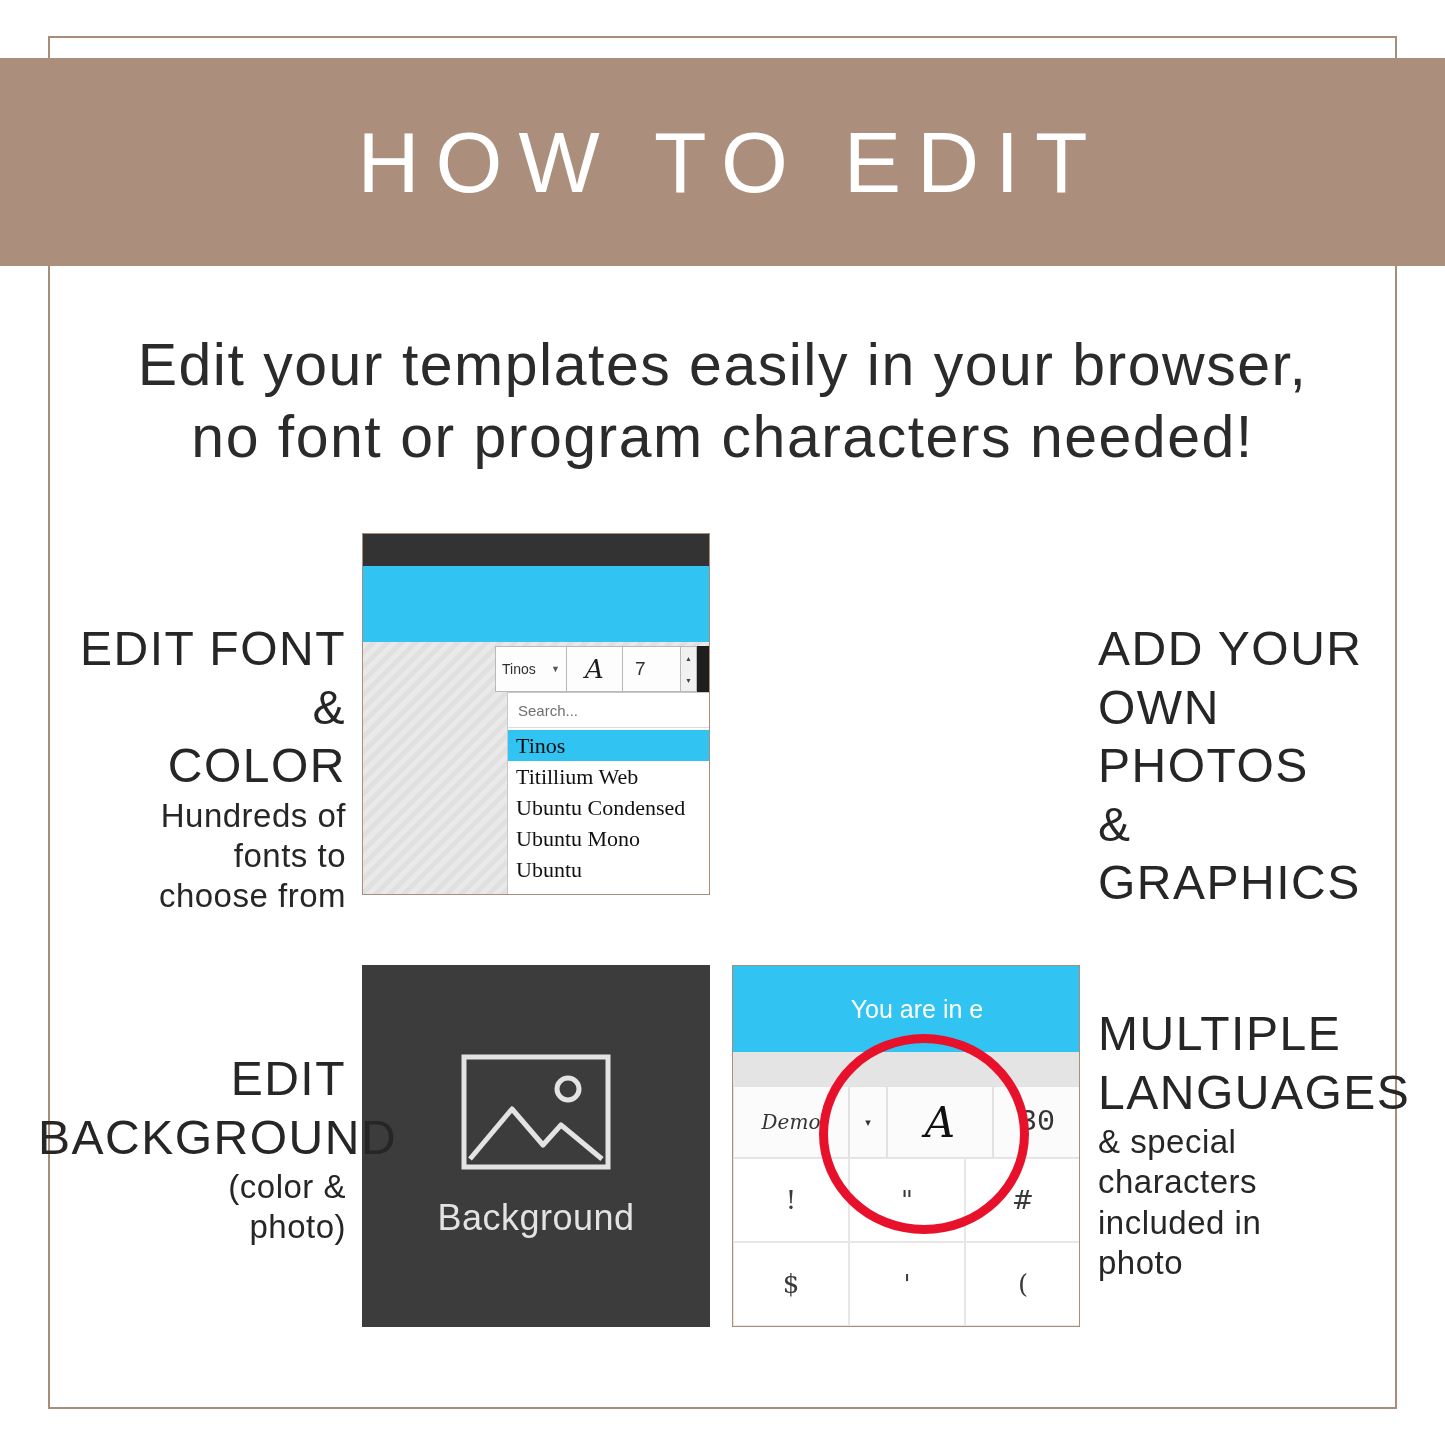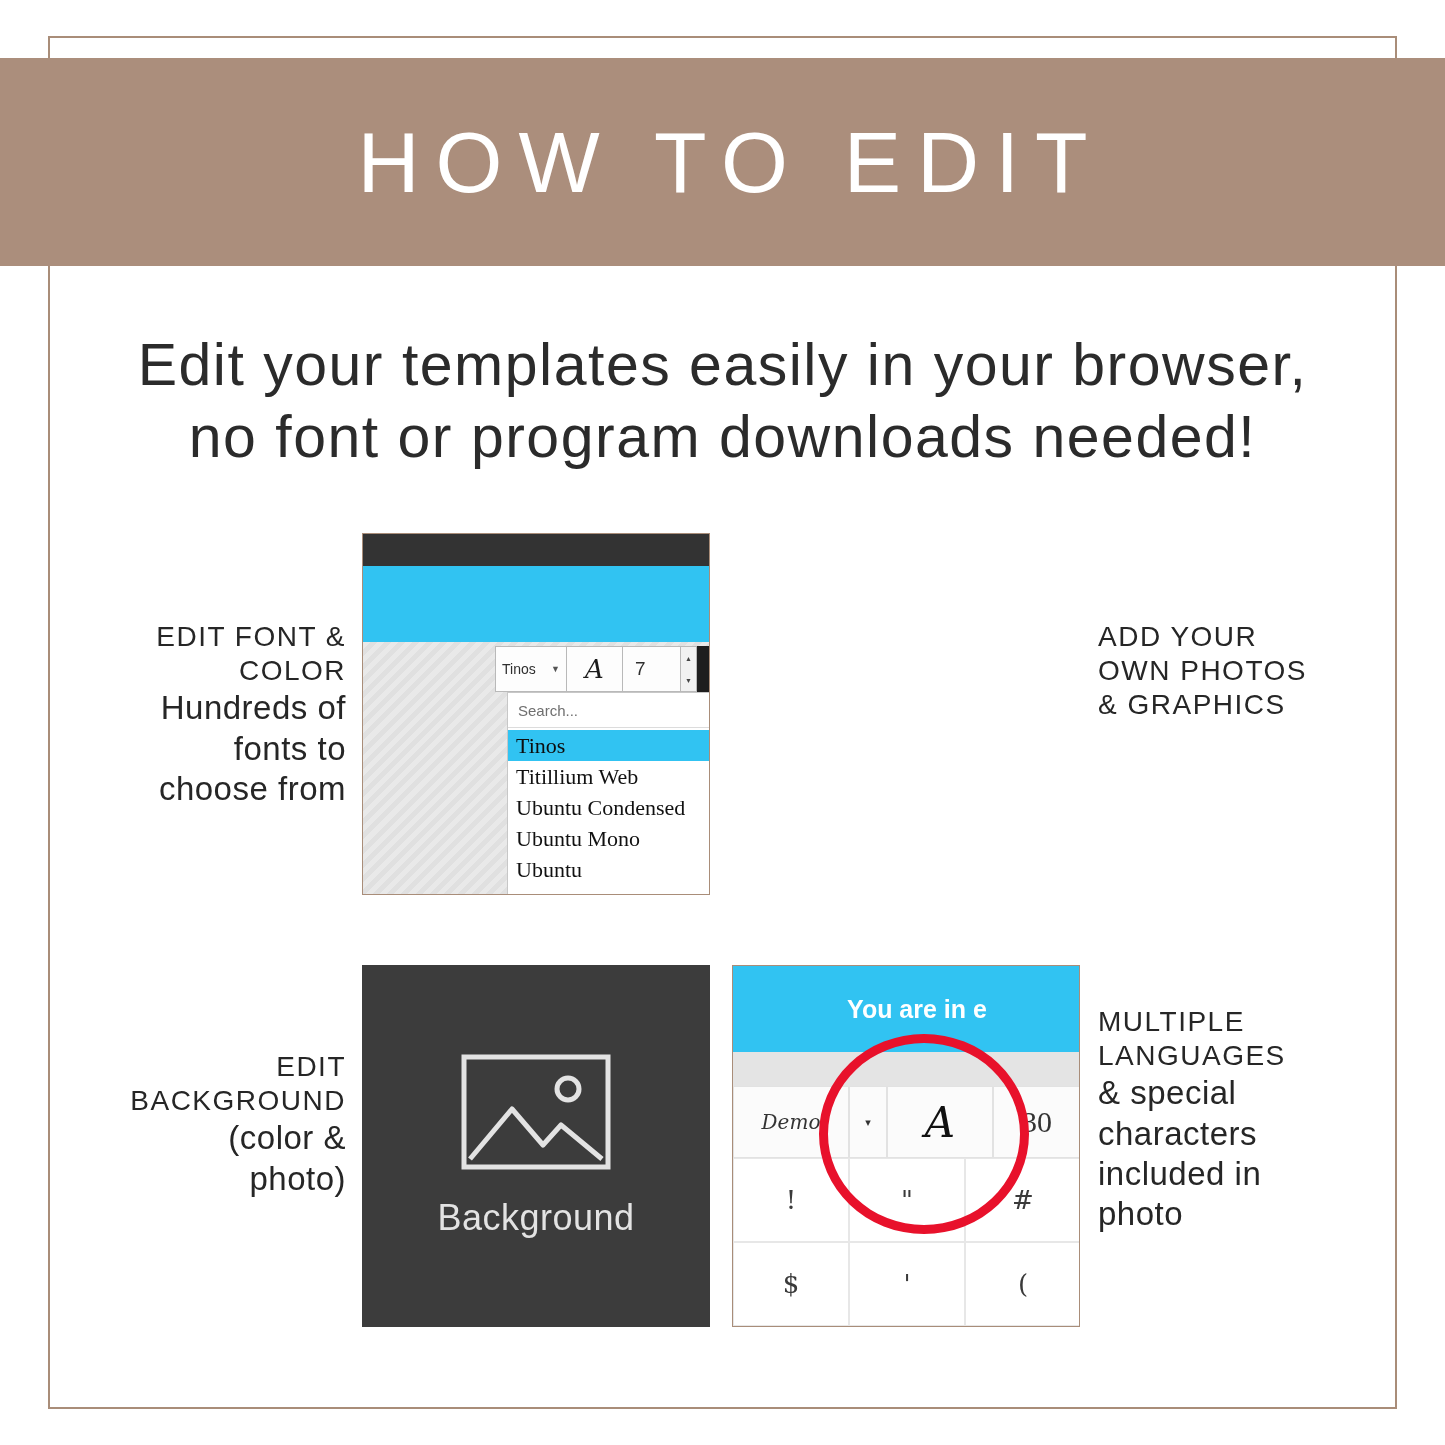--- a/index.html
+++ b/index.html
@@ -169,39 +169,39 @@
   
   .card-glyphs {
     left: 732px; top: 965px; width: 348px; height: 362px;
     border: 1px solid #a98d79; background: #ffffff; overflow: hidden;
   }
   .gc-blue {
     position: absolute; left: 0; top: 0; width: 348px; height: 86px;
     background: #31c3f2; display: flex; align-items: center; justify-content: center;
   }
   .gc-blue-text {
-    color: #ffffff; font-size: 25px; font-weight: bold;
+    color: #ffffff; font-size: 25px; font-weight: normal;
     font-family: "Liberation Sans", sans-serif; white-space: nowrap;
     margin-left: 20px;
   }
   .gc-toolbar {
     position: absolute; left: 0; top: 86px; width: 348px; height: 34px; background: #e4e4e4;
   }
   .gc-row1 {
     position: absolute; left: 0; top: 120px; width: 348px; height: 72px;
     display: flex; background: #fbfbfb;
   }
   .gc-cell {
     border: 1px solid #e2e2e2; box-sizing: border-box;
     display: flex; align-items: center; justify-content: center;
   }
   .gc-demo { width: 116px; font-family: "DejaVu Serif", serif; font-style: italic; font-size: 20px; color: #333; }
   .gc-caret { width: 38px; font-size: 11px; color: #333; }
   .gc-bigA { width: 106px; font-family: "DejaVu Serif", serif; font-style: italic; font-size: 42px; color: #111; }
-  .gc-30 { width: 88px; font-size: 30px; color: #333; font-family: Liberation Serif, serif; }
+  .gc-30 { width: 88px; font-size: 30px; color: #333; font-family: Liberation Mono, monospace; }
   .gc-grid {
     position: absolute; left: 0; top: 192px; width: 348px; height: 170px;
     display: grid; grid-template-columns: repeat(3, 1fr); grid-template-rows: repeat(2, 84px);
   }
   .gc-gcell {
     border: 1px solid #e7e7e7; box-sizing: border-box;
     display: flex; align-items: center; justify-content: center;
     font-family: "DejaVu Serif", serif; font-size: 26px; color: #3a3a3a;
   }
   .gc-circle {
@@ -212,21 +212,21 @@
 
   
   .label {
     position: absolute;
     color: #262626;
     font-family: "Liberation Sans", sans-serif;
     font-weight: 300;
     line-height: 1.22;
   }
   .label .cap {
-    font-size: 28px; letter-spacing: 1.5px; text-transform: uppercase; display: block;
+    font-size: 48px; letter-spacing: 1.5px; text-transform: uppercase; display: block;
   }
   .label .small {
     font-size: 33px; letter-spacing: 0.5px; display: block;
   }
 
   .label-left-top {
     left: 58px; top: 620px; width: 288px; text-align: right;
   }
   .label-right-top {
     left: 1098px; top: 620px; width: 310px; text-align: left;
@@ -244,21 +244,21 @@
 <div class="page">
 
   <div class="frame"></div>
 
   <div class="banner">
     <div class="banner-title">HOW TO EDIT</div>
   </div>
 
   <div class="subtitle">
     <span class="line">Edit your templates easily in your browser,</span>
-    <span class="line">no font or program downloads needed!</span>
+    <span class="line">no font or program characters needed!</span>
   </div>
 
   <div class="card card-font">
     <div class="fc-topbar"></div>
     <div class="fc-blueband"></div>
     <div class="fc-toolbar"></div>
 
     <div class="fc-toolrow">
       <div class="fc-fontsel">
         <span>Tinos</span>

